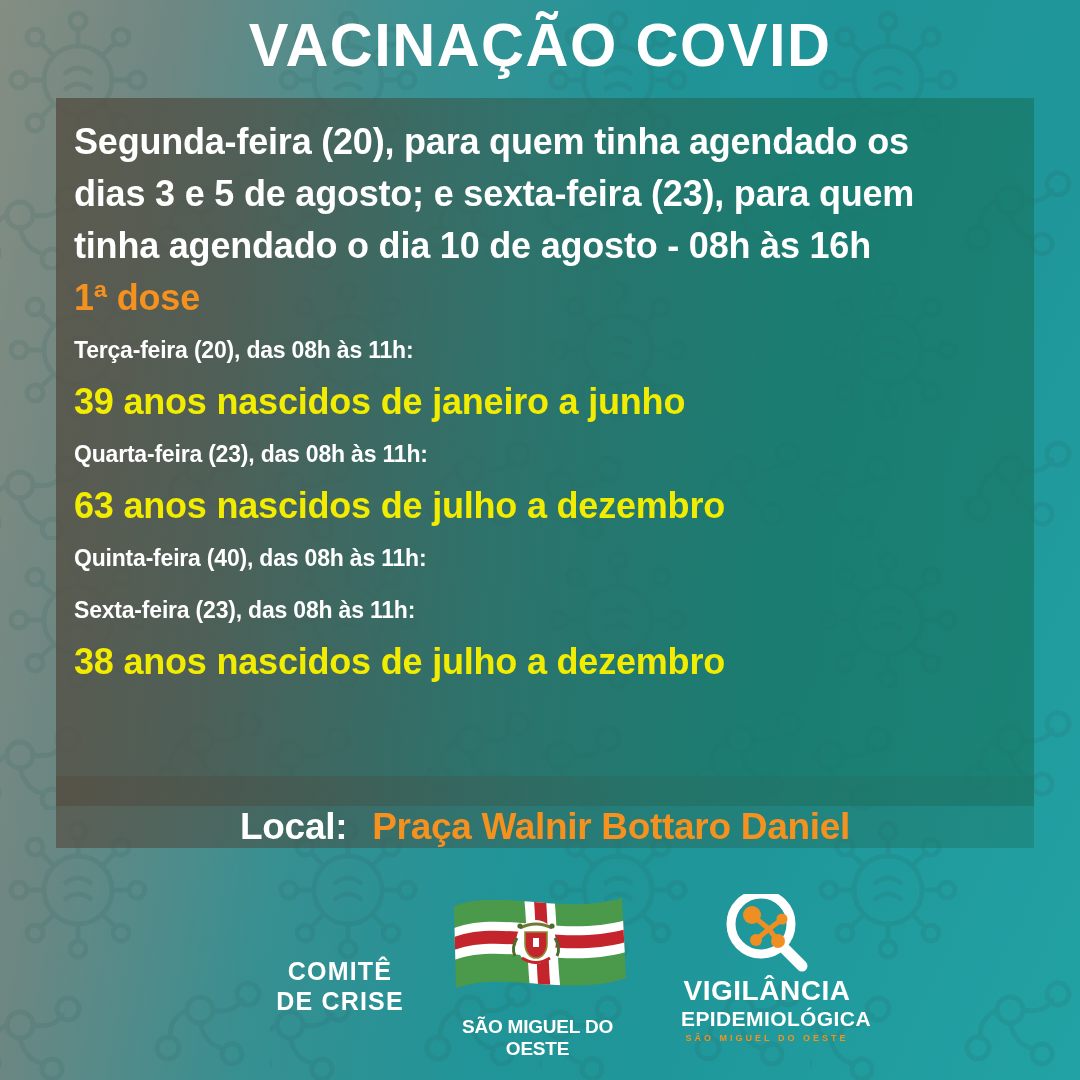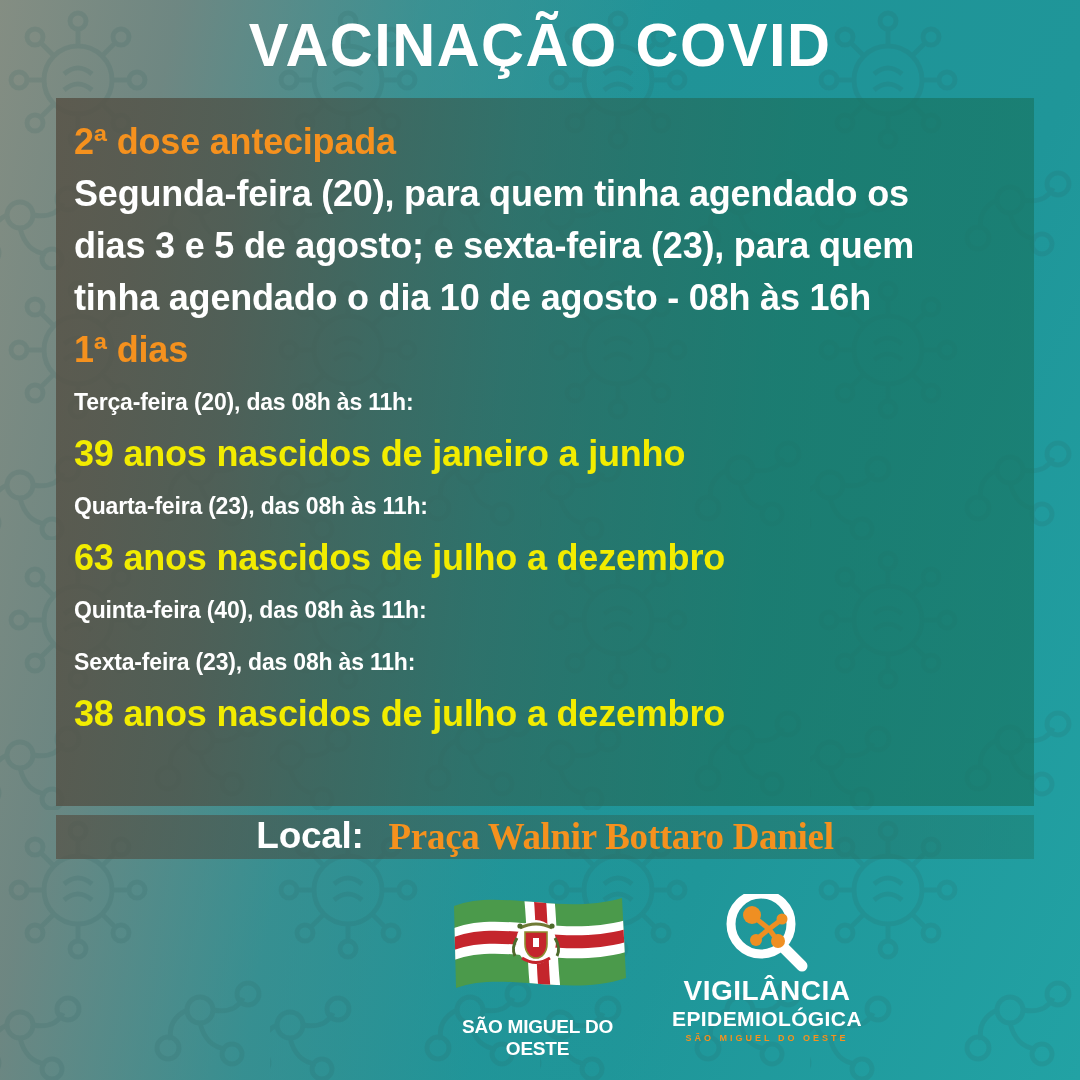--- a/index.html
+++ b/index.html
@@ -65,34 +65,34 @@
     padding-left:2px;
     letter-spacing:-.2px;
   }
   .line.orange{color:#f5911e;}
   .line.yellow{color:#f2ec00;}
   .line.white{color:#ffffff;}
   .line.sub{font-size:23px;}
   
   #local-band{
     position:absolute;
-    left:56px;top:815px;
-    width:978px;height:44px;
+    left:56px;top:776px;
+    width:978px;height:72px;
     background:linear-gradient(95deg,
         rgba(86,80,68,.70) 0%,
         rgba(70,86,78,.66) 25%,
         rgba(40,110,100,.58) 60%,
         rgba(28,122,107,.50) 100%);
-    display:flex;align-items:flex-start;justify-content:center;
+    display:flex;align-items:flex-end;justify-content:center;
   }
   #local-band .local-label{
     color:#ffffff;font-weight:bold;font-size:37px;letter-spacing:-.3px;
   }
   #local-band .local-value{
-    color:#f5911e;font-weight:bold;font-size:37px;margin-left:25px;letter-spacing:-.3px;font-family:Liberation Serif, serif;
+    color:#f5911e;font-weight:bold;font-size:37px;margin-left:25px;letter-spacing:-.3px;
   }
   
   #footer{
     position:absolute;left:0;right:0;bottom:0;height:190px;
   }
   #comite{
     position:absolute;left:255px;top:66px;width:170px;
     color:#fff;text-align:center;
     font-size:25px;font-weight:bold;line-height:30px;letter-spacing:1.2px;
   }
@@ -103,21 +103,21 @@
     color:#fff;font-weight:bold;font-size:19px;letter-spacing:-.2px;
     margin-top:2px;
   }
   #vig-logo{
     position:absolute;left:672px;top:4px;width:190px;text-align:center;
   }
   #vig-logo .vig-l1{
     color:#ffffff;font-weight:bold;font-size:28px;letter-spacing:.5px;line-height:30px;
   }
   #vig-logo .vig-l2{
-    color:#ffffff;font-weight:bold;font-size:21px;letter-spacing:.4px;line-height:25px;
+    color:#ffffff;font-weight:bold;font-size:21px;letter-spacing:.4px;line-height:25px;margin-left:9px;
   }
   #vig-logo .vig-l3{
     color:#f5911e;font-weight:bold;font-size:9px;letter-spacing:3px;line-height:14px;
   }
 </style>
 </head>
 <body>
 
 <div id="poster">
 
@@ -163,46 +163,49 @@
         <use href="#blob" x="20" y="215"></use>
       </pattern>
     </defs>
     <rect x="-20" y="-20" width="1140" height="1140" fill="url(#vpat)"></rect>
   </svg>
 
   <div id="title">VACINAÇÃO COVID</div>
 
   <div id="panel">
 
-    <div class="line orange">2ª dose antecipada</div>
     <div class="line white">Segunda-feira (20), para quem tinha agendado os</div>
     <div class="line white">dias 3 e 5 de agosto; e sexta-feira (23), para quem</div>
     <div class="line white">tinha agendado o dia 10 de agosto - 08h às 16h</div>
 
-    <div class="line orange">1ª dias</div>
+    <div class="line orange">1ª dose</div>
 
     <div class="line white sub">Terça-feira (20), das 08h às 11h:</div>
     <div class="line yellow">39 anos nascidos de janeiro a junho</div>
 
     <div class="line white sub">Quarta-feira (23), das 08h às 11h:</div>
     <div class="line yellow">63 anos nascidos de julho a dezembro</div>
 
     <div class="line white sub">Quinta-feira (40), das 08h às 11h:</div>
 
     <div class="line white sub">Sexta-feira (23), das 08h às 11h:</div>
     <div class="line yellow">38 anos nascidos de julho a dezembro</div>
   </div>
 
   <div id="local-band">
     <span class="local-label">Local:</span>
     <span class="local-value">Praça Walnir Bottaro Daniel</span>
   </div>
 
   <div id="footer">
 
+    <div id="comite">
+      <div>COMITÊ</div>
+      <div>DE CRISE</div>
+    </div>
 
     <div id="flag-logo">
       <svg width="195" height="120" viewBox="0 0 195 120" aria-hidden="true">
         <defs>
           <clipPath id="flagclip">
             <path d="M14,16 C60,-2 120,26 182,8 L186,88 C126,108 64,80 16,98 Z"></path>
           </clipPath>
         </defs>
         <g clip-path="url(#flagclip)">
           <rect x="0" y="-10" width="195" height="140" fill="#4b9a4b"></rect>

